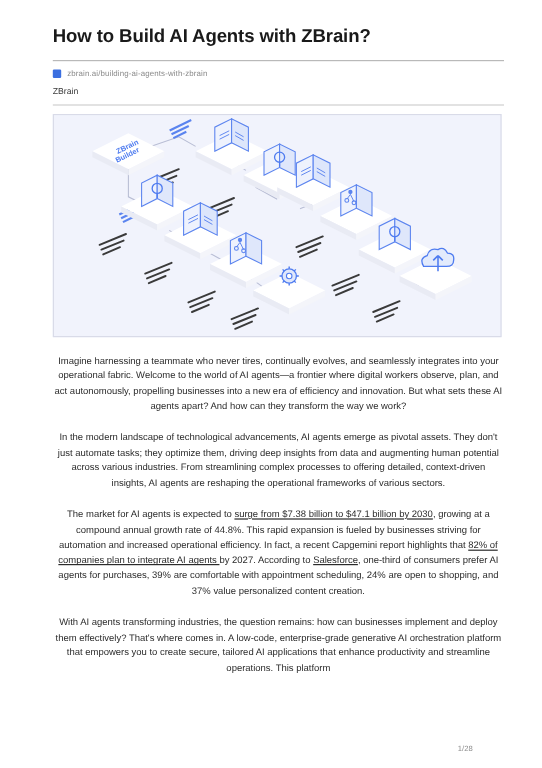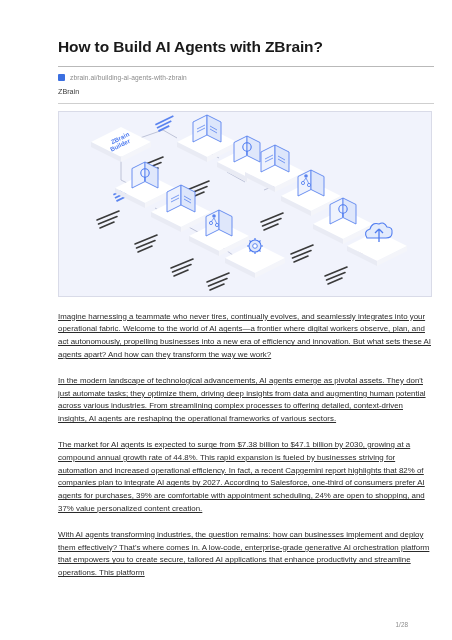--- a/index.html
+++ b/index.html
@@ -10,26 +10,26 @@
   body {
     width: 452px;
     height: 640px;
     font-family: "Liberation Sans", sans-serif;
     color: #222222;
     overflow: hidden;
     position: relative;
   }
   .page {
     position: absolute;
-    left: 16px; top: 0;
+    left: 2px; top: 0;
     width: 414px;
     height: 640px;
     background: #ffffff;
     box-sizing: border-box;
-    padding: 38px 34px 0 42px;
+    padding: 22px 34px 0 42px;
   }
   .doc-title {
     font-size: 15.5px;
     font-weight: bold;
     color: #1a1a1a;
     letter-spacing: -0.1px;
     margin: 0 0 9px 0;
     line-height: 1.2;
   }
   .rule {
@@ -74,22 +74,21 @@
     position: relative;
     overflow: hidden;
   }
   .hero svg { display: block; }
   .body-text {
     font-size: 7.9px;
     line-height: 1.62;
     color: #2b2b2b;
     margin: 0 0 13px 0;
     width: 376px;
-    text-align: left;
-    text-decoration: underline;
+    text-align: center;
   }
   .body-text a,
   .body-text .lnk {
     color: #2b2b2b;
     text-decoration: underline;
     text-underline-offset: 1px;
   }
   .page-num {
     position: absolute;
     right: 22px;

